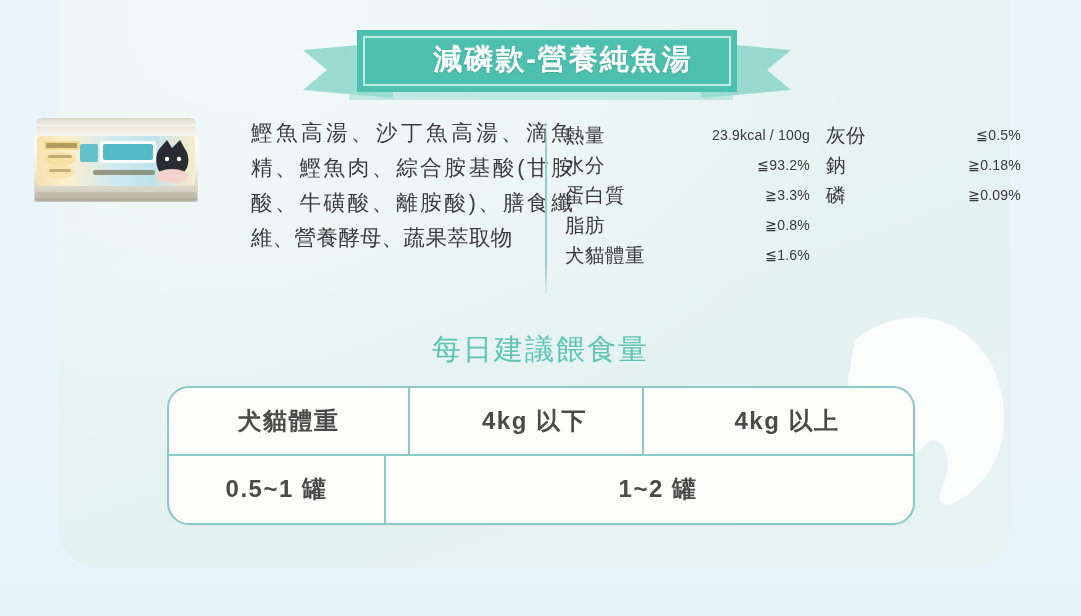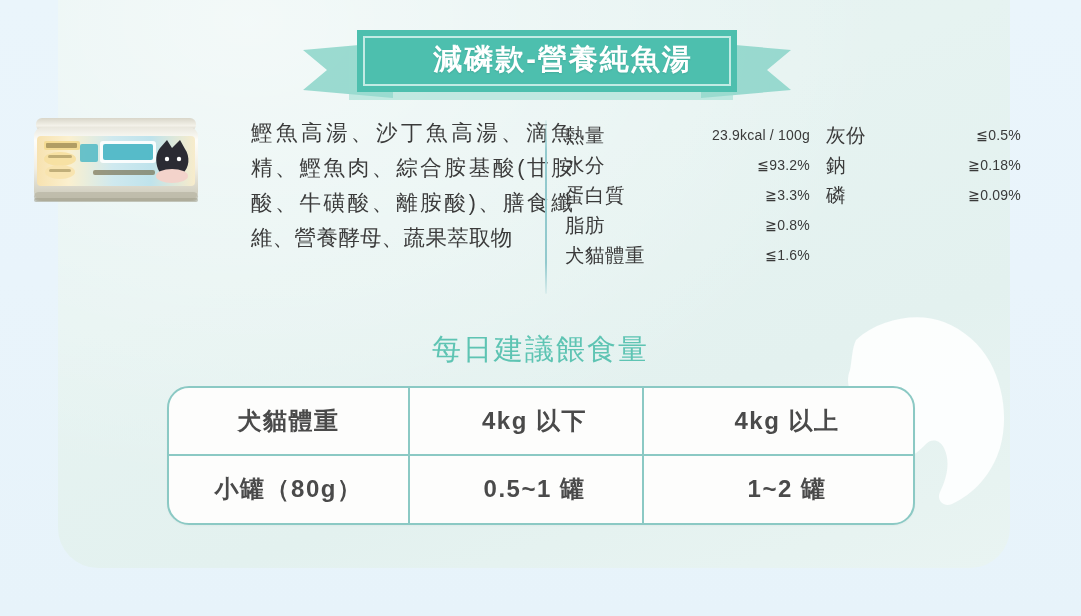--- a/index.html
+++ b/index.html
@@ -314,19 +314,18 @@
 
   <div class="feed-heading">每日建議餵食量</div>
 
   <div class="feed-table">
     <div class="ft-row top">
       <div class="ft-cell c0">犬貓體重</div>
       <div class="ft-cell c1">4kg 以下</div>
       <div class="ft-cell c2">4kg 以上</div>
     </div>
     <div class="ft-row">
-      <div class="ft-cell c0">小罐（80g）</div>
       <div class="ft-cell c1">0.5~1 罐</div>
       <div class="ft-cell c2">1~2 罐</div>
     </div>
   </div>
 
 </div>
 
 </body></html>

